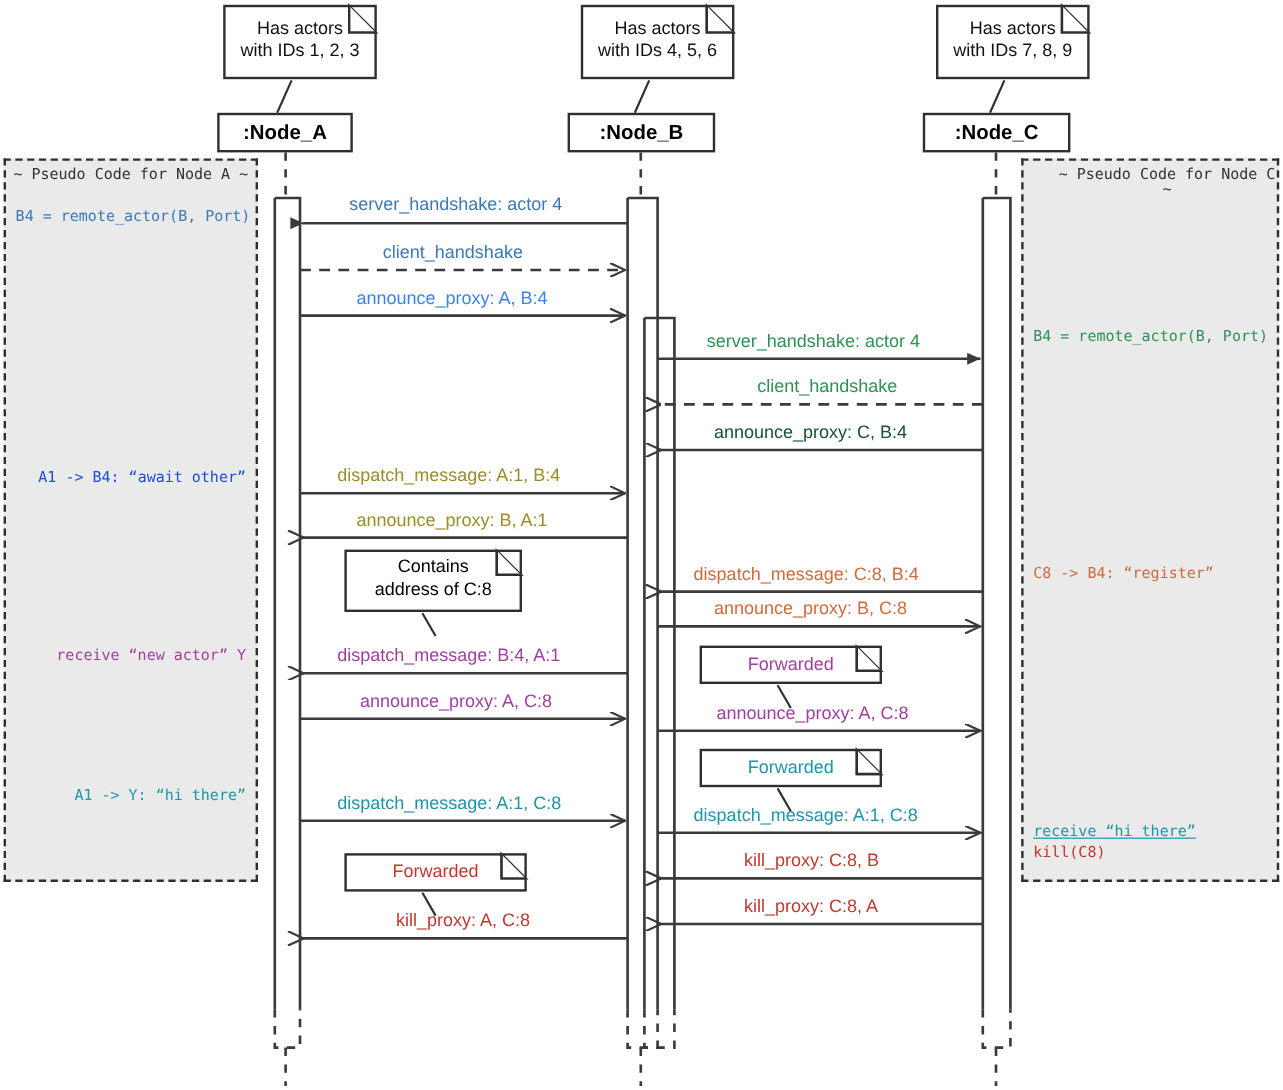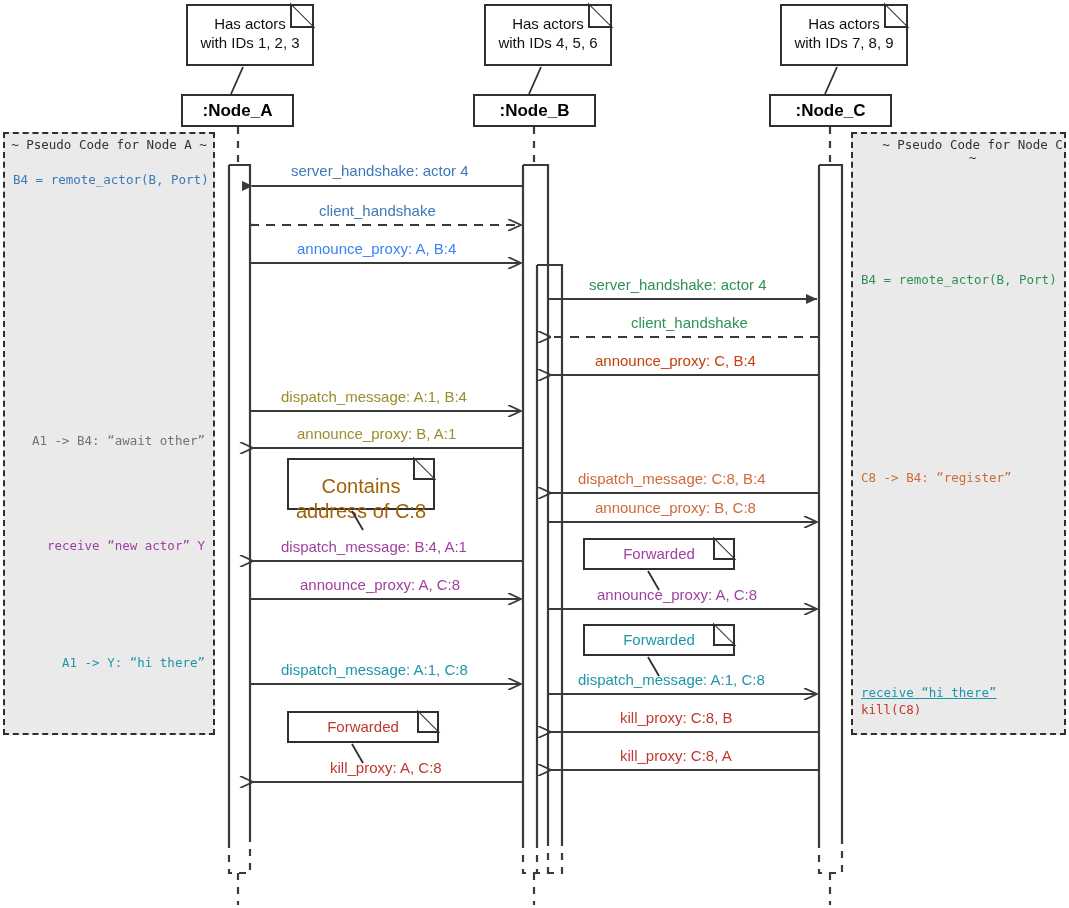--- a/index.html
+++ b/index.html
@@ -57,55 +57,55 @@
   <div class="head" style="left:769px;top:94px;width:123px;height:33px;">
     <span>:Node_C</span>
   </div>
   <div class="head" style="left:473px;top:94px;width:123px;height:33px;">
     <span>:Node_B</span>
   </div>
 
   <div class="code" style="left:3px;top:132px;width:212px;height:603px;">
     <span class="ttl">~ Pseudo Code for Node A ~</span>
     <span class="ln" style="left:8px;top:40px;color:#3c79b9;">B4 = remote_actor(B, Port)</span>
-    <span class="ln" style="right:8px;top:258px;color:#737373;margin-top:43px;">A1 -&gt; B4: “await other”</span>
+    <span class="ln" style="right:8px;top:258px;color:#1d4ed8;">A1 -&gt; B4: “await other”</span>
     <span class="ln" style="right:8px;top:406px;color:#a03fa0;">receive “new actor” Y</span>
     <span class="ln" style="right:8px;top:523px;color:#1f96a8;">A1 -&gt; Y: “hi there”</span>
   </div>
 
 
   <div class="code" style="left:851px;top:132px;width:215px;height:603px;padding-left:28px;">
     <span class="ttl">~ Pseudo Code for Node C ~</span>
     <span class="ln" style="left:8px;top:140px;color:#2e9254;">B4 = remote_actor(B, Port)</span>
     <span class="ln" style="left:8px;top:338px;color:#cf6a3b;">C8 -&gt; B4: “register”</span>
     <span class="ln" style="left:8px;top:553px;color:#1f96a8;text-decoration:underline;">receive “hi there”</span>
     <span class="ln" style="left:8px;top:570px;color:#c0392f;">kill(C8)</span>
   </div>
 
-  <div class="note" style="left:287px;top:458px;width:148px;height:52px;padding-top:14px;font-size:20px;color:#a16207;">
+  <div class="note" style="left:287px;top:458px;width:148px;height:52px;padding-top:4px;font-size:15px;color:#000000;">
     <span class="txt">Contains</span>
     <span class="txt">address of C:8</span>
   </div>
   <div class="note" style="left:583px;top:538px;width:152px;height:32px;padding-top:5px;font-size:15px;color:#a03fa0;">
     <span class="txt">Forwarded</span>
   </div>
   <div class="note" style="left:583px;top:624px;width:152px;height:32px;padding-top:5px;font-size:15px;color:#1f96a8;">
     <span class="txt">Forwarded</span>
   </div>
   <div class="note" style="left:287px;top:711px;width:152px;height:32px;padding-top:5px;font-size:15px;color:#c0392f;">
     <span class="txt">Forwarded</span>
   </div>
 
   <div class="msg" style="left:291px;top:162px;color:#3c79b9;">server_handshake: actor 4</div>
   <div class="msg" style="left:319px;top:202px;color:#3c79b9;">client_handshake</div>
   <div class="msg" style="left:297px;top:240px;color:#3b82f6;">announce_proxy: A, B:4</div>
 
   <div class="msg" style="left:589px;top:276px;color:#2e9254;">server_handshake: actor 4</div>
   <div class="msg" style="left:631px;top:314px;color:#2e9254;">client_handshake</div>
-  <div class="msg" style="left:595px;top:352px;color:#c2410c;">announce_proxy: C, B:4</div>
+  <div class="msg" style="left:595px;top:352px;color:#14532d;">announce_proxy: C, B:4</div>
 
   <div class="msg" style="left:281px;top:388px;color:#9b8c2d;">dispatch_message: A:1, B:4</div>
   <div class="msg" style="left:297px;top:425px;color:#9b8c2d;">announce_proxy: B, A:1</div>
 
   <div class="msg" style="left:578px;top:470px;color:#cf6a3b;">dispatch_message: C:8, B:4</div>
   <div class="msg" style="left:595px;top:499px;color:#cf6a3b;">announce_proxy: B, C:8</div>
 
   <div class="msg" style="left:281px;top:538px;color:#a03fa0;">dispatch_message: B:4, A:1</div>
   <div class="msg" style="left:300px;top:576px;color:#a03fa0;">announce_proxy: A, C:8</div>
   <div class="msg" style="left:597px;top:586px;color:#a03fa0;">announce_proxy: A, C:8</div>

